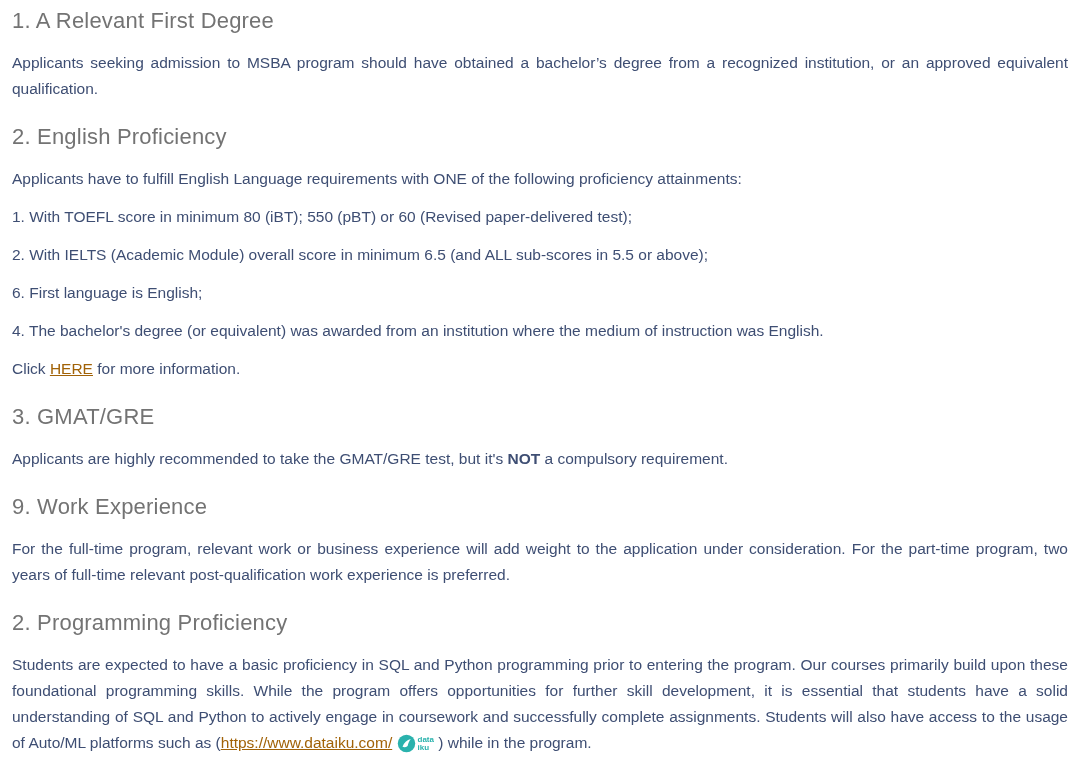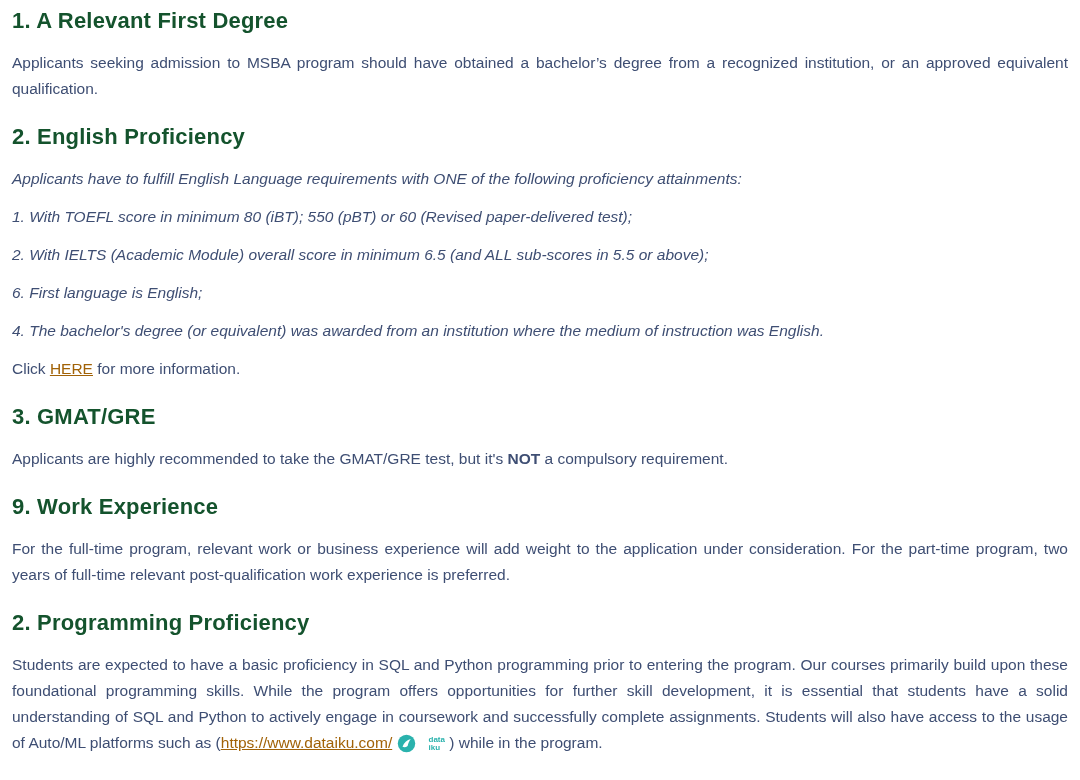--- a/index.html
+++ b/index.html
@@ -10,53 +10,52 @@
   body {
     width: 1080px;
     height: 780px;
     overflow: hidden;
     font-family: "Liberation Sans", sans-serif;
   }
   .page {
     padding: 4px 12px 0 12px;
   }
   h2 {
-    color: #14532d;
+    color: #737373;
     font-size: 22px;
     line-height: 26px;
-    font-weight: 700;
+    font-weight: 400;
     margin: 22px 0 16px 0;
     letter-spacing: 0.2px;
   }
   section:first-of-type h2 {
     margin-top: 4px;
   }
   p {
     color: #3e4e73;
     font-size: 15.5px;
     line-height: 26px;
     margin: 0 0 16px 0;
     text-align: justify;
   }
   p.tight {
     margin-bottom: 12px;
-    font-style: italic;
   }
   a.link {
     color: #a16207;
     text-decoration: underline;
     cursor: pointer;
   }
   b.strong {
     font-weight: 700;
   }
   .dataiku-logo {
     display: inline-flex;
     align-items: center;
-    gap: 13px;
+    gap: 2px;
     vertical-align: -5px;
     white-space: nowrap;
     justify-content: flex-end;
   }
   .dataiku-logo svg {
     display: block;
   }
   .logo-words {
     display: inline-flex;
     flex-direction: column;

